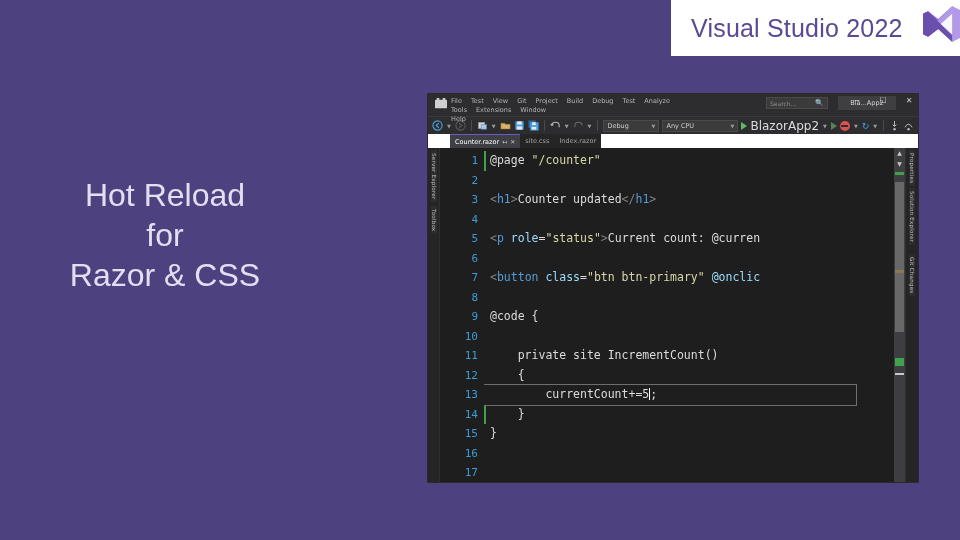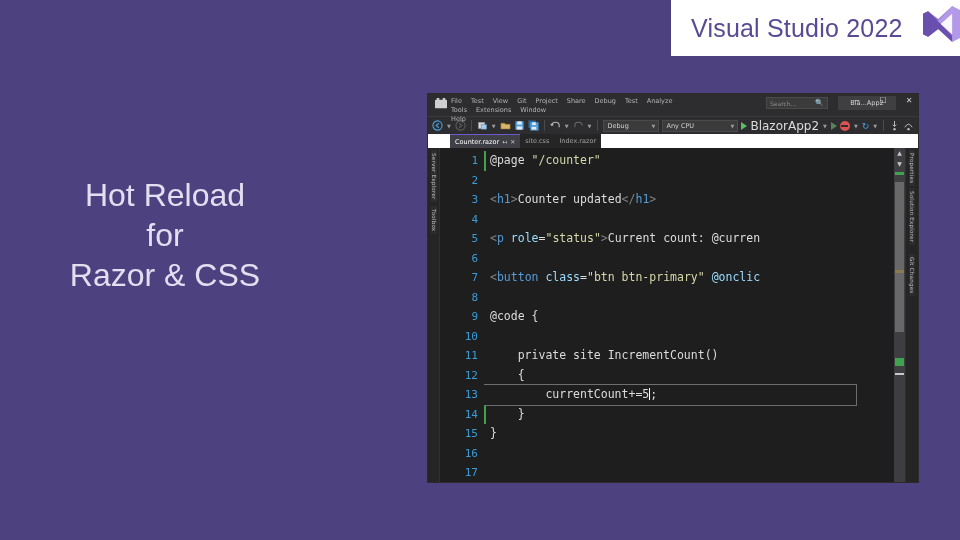--- a/index.html
+++ b/index.html
@@ -208,21 +208,21 @@
       <rect x="1" y="2" width="14" height="10" rx="1" fill="#cfcfcf"></rect>
       <rect x="3" y="0" width="3" height="3" fill="#cfcfcf"></rect>
       <rect x="10" y="0" width="3" height="3" fill="#cfcfcf"></rect>
     </svg>
     <div class="menu">
       <span>File</span>
       <span>Test</span>
       <span>View</span>
       <span>Git</span>
       <span>Project</span>
-      <span>Share</span>
+      <span>Build</span>
       <span>Debug</span>
       <span>Test</span>
       <span>Analyze</span>
       <span>Tools</span>
       <span>Extensions</span>
       <span>Window</span>
       <span class="menurow2">Help</span>
     </div>
 
     <div class="search-box">

